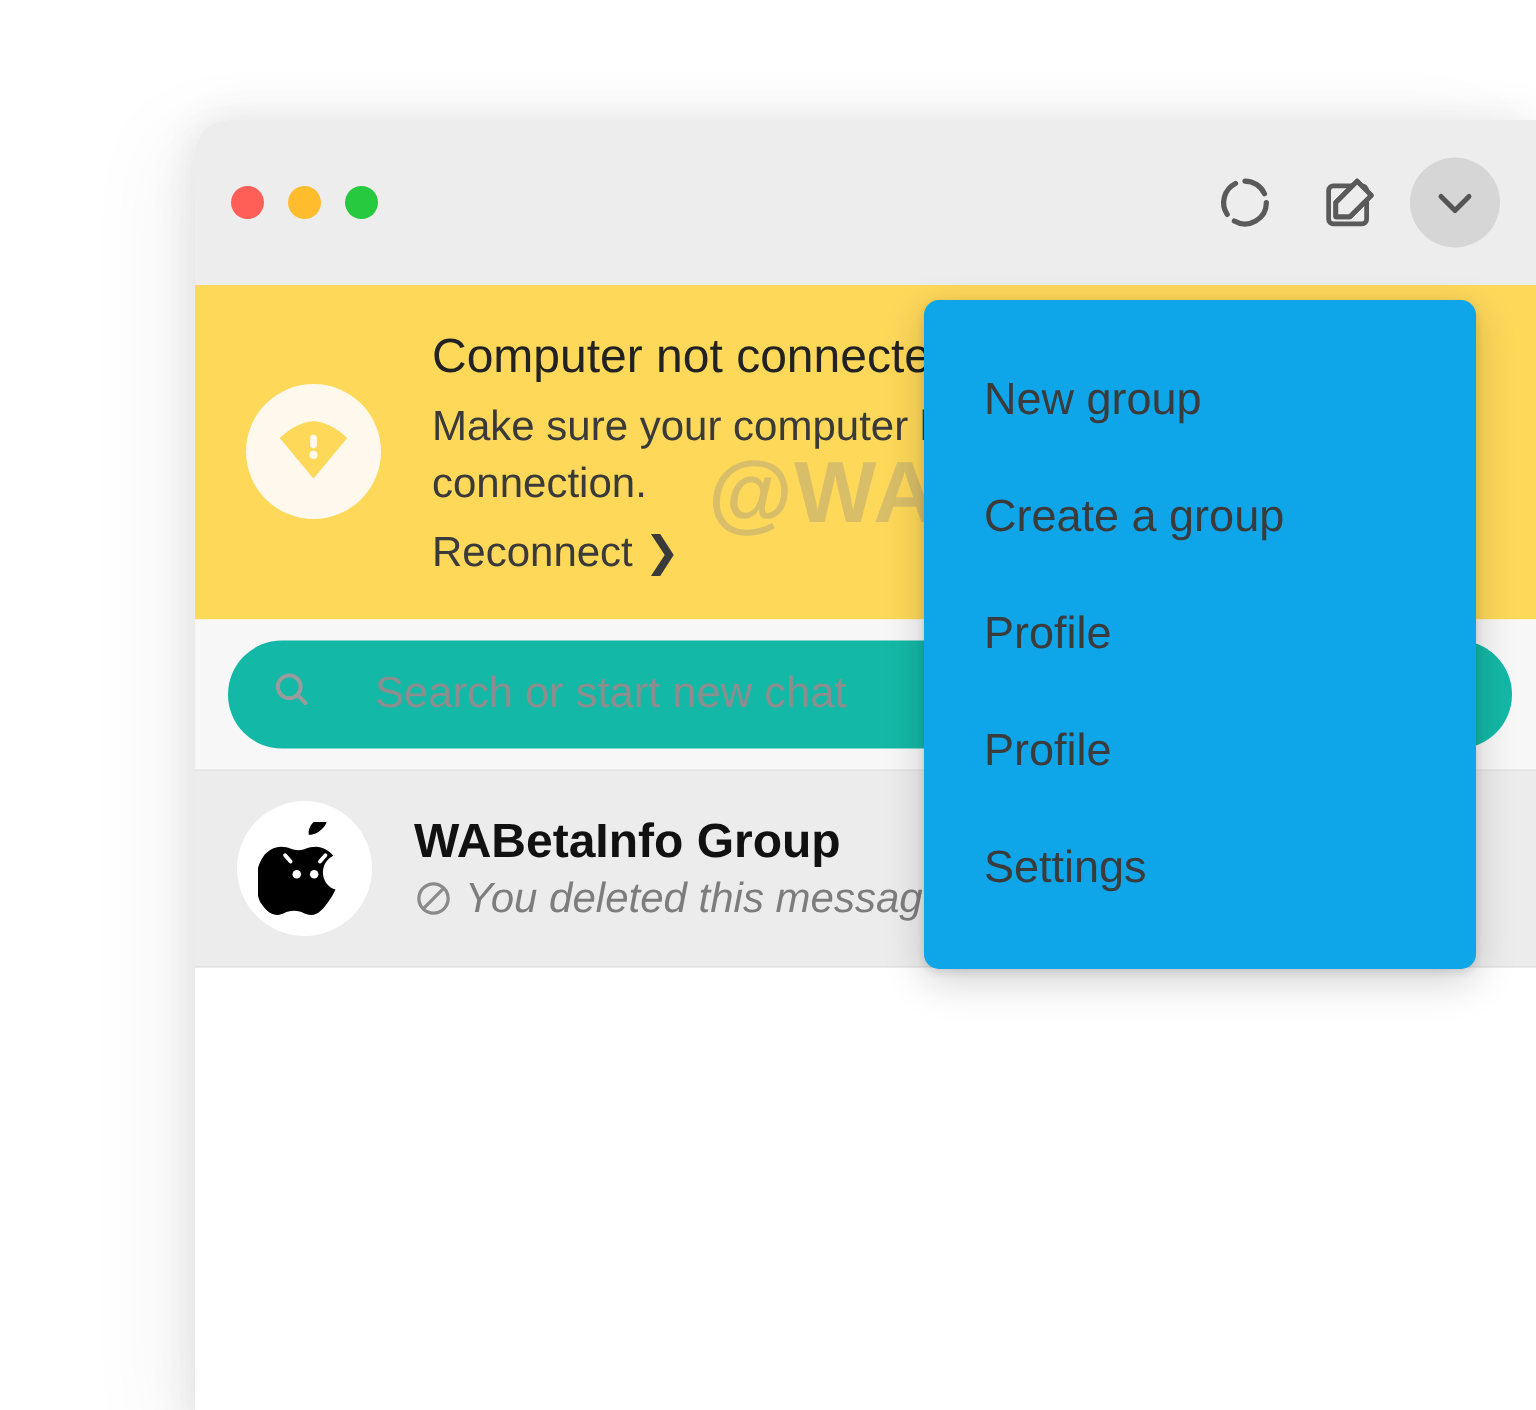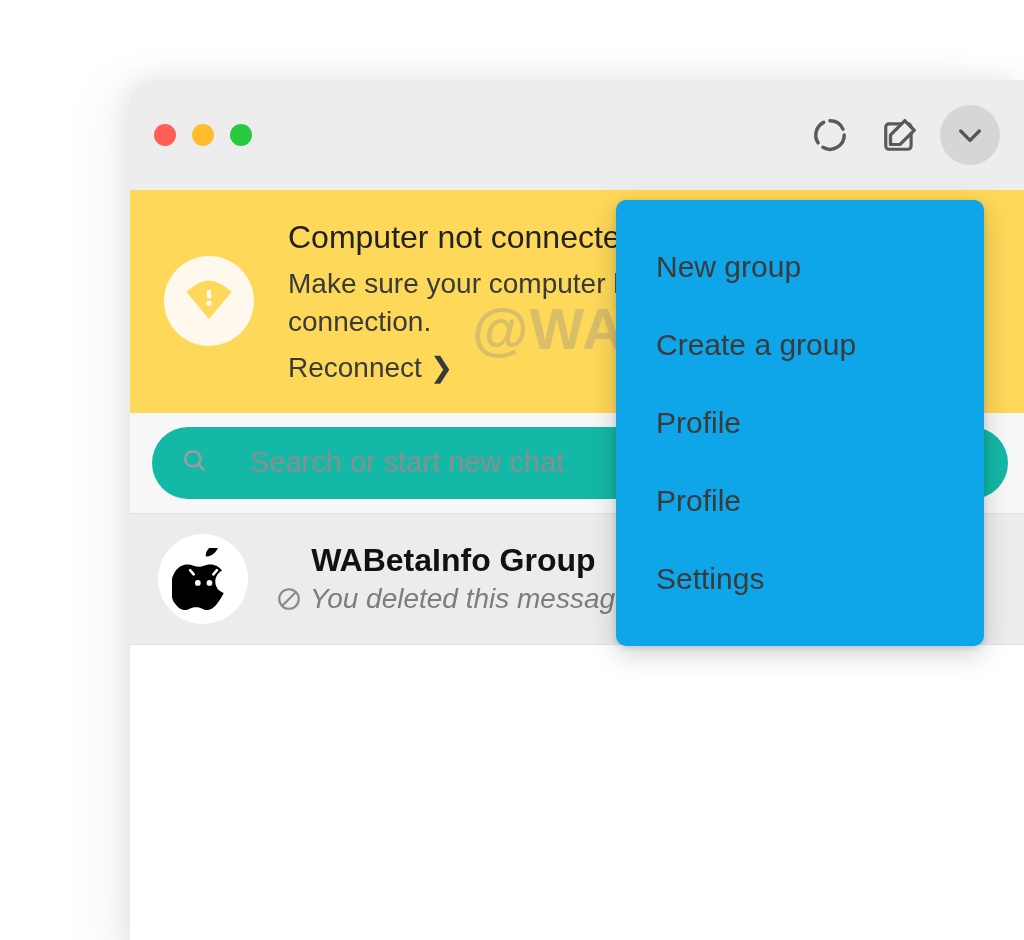--- a/index.html
+++ b/index.html
@@ -122,21 +122,20 @@
     background:#ffffff;
     display:flex;align-items:center;justify-content:center;
     flex:0 0 auto;
     margin-right:28px;
   }
   .chat-title{
     font-size:32px;
     font-weight:600;
     color:#111;
     margin-bottom:4px;
-    text-align:center;
   }
   .chat-sub{
     font-size:28px;
     font-style:italic;
     color:#7d7d7d;
     display:flex;align-items:center;gap:8px;
   }
   
   .dropdown{
     position:absolute;

